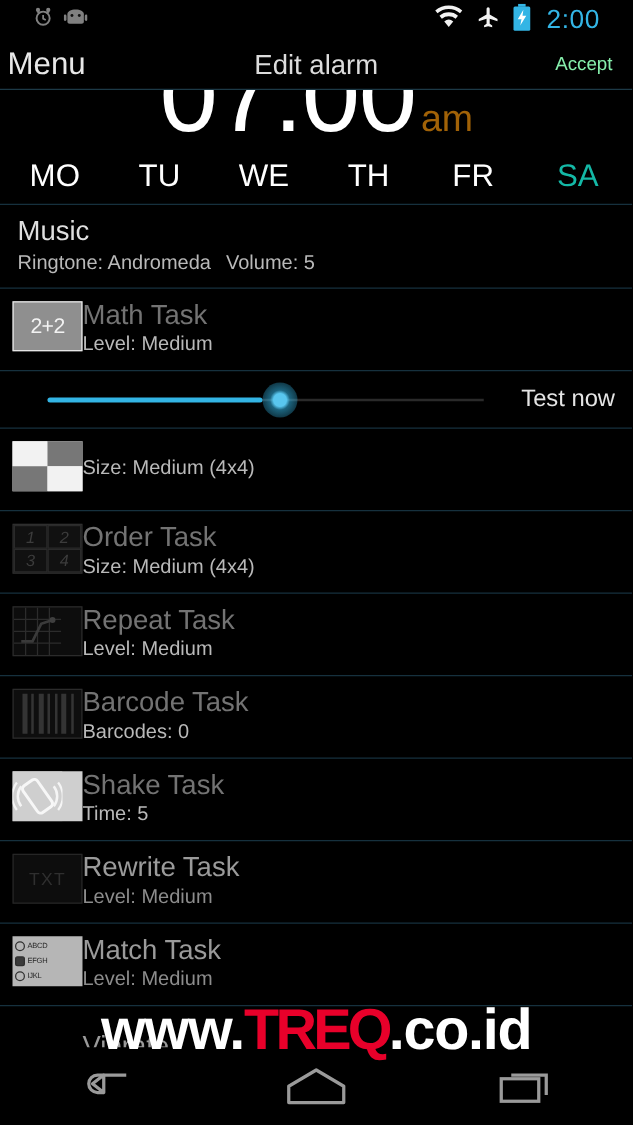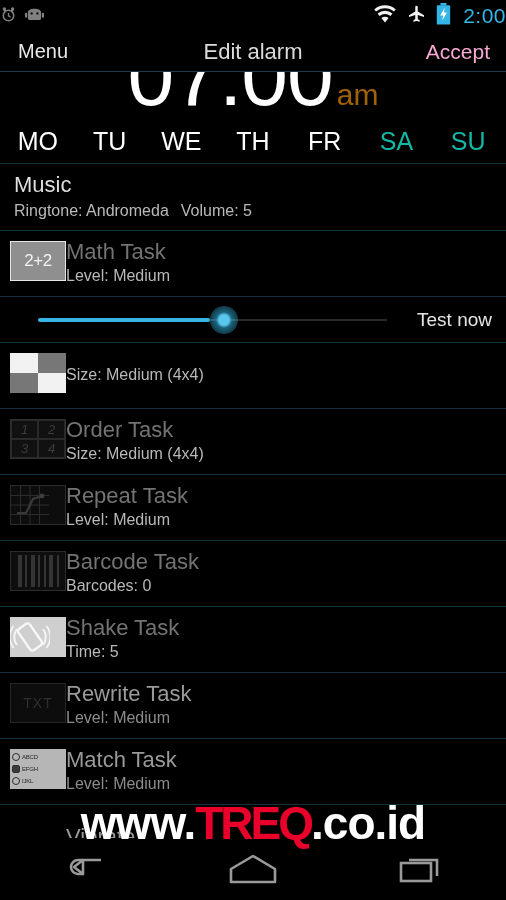--- a/index.html
+++ b/index.html
@@ -16,21 +16,21 @@
     overflow: hidden;
   }
 
   
   .statusbar {
     position: relative;
     height: 32px;
     background: #000;
     display: flex;
     align-items: center;
-    padding: 0 0;
+    padding: 0 26px;
     gap: 12px;
   }
   .sb-left { display: flex; align-items: center; gap: 8px; }
   .sb-right { margin-left: auto; display: flex; align-items: center; gap: 9px; }
   .sb-clock {
     color: #33b5e5;
     font-size: 21px;
     letter-spacing: 0.5px;
     margin-left: 3px;
   }
@@ -38,28 +38,28 @@
 
   
   .actionbar {
     position: relative;
     height: 40px;
     display: flex;
     align-items: center;
     background: #000;
     border-bottom: 1px solid #1d3a47;
   }
-  .ab-menu { color: #e8e8e8; font-size: 20px; padding-left: 18px; }
+  .ab-menu { color: #e8e8e8; font-size: 25px; padding-left: 6px; }
   .ab-title {
     position: absolute; left: 0; right: 0;
     text-align: center;
     color: #dcdcdc; font-size: 22px;
   }
   .ab-accept {
-    margin-left: auto; color: #f9a8d4; font-size: 21px; padding-right: 16px;
+    margin-left: auto; color: #86efac; font-size: 15px; padding-right: 16px;
   }
 
   
   .time-wrap {
     height: 48px;
     overflow: hidden;
     position: relative;
     background: #000;
   }
   .time-inner {
@@ -322,21 +322,20 @@
     </div>
   </div>
 
   <div class="days">
     <div class="day">MO</div>
     <div class="day">TU</div>
     <div class="day">WE</div>
     <div class="day">TH</div>
     <div class="day">FR</div>
     <div class="day off">SA</div>
-    <div class="day off">SU</div>
   </div>
 
   <div class="list-area">
 
     <div class="music">
       <div class="music-title">Music</div>
       <div class="music-sub">
         <span>Ringtone: Andromeda</span><span class="gap"></span><span>Volume: 5</span>
       </div>
     </div>

